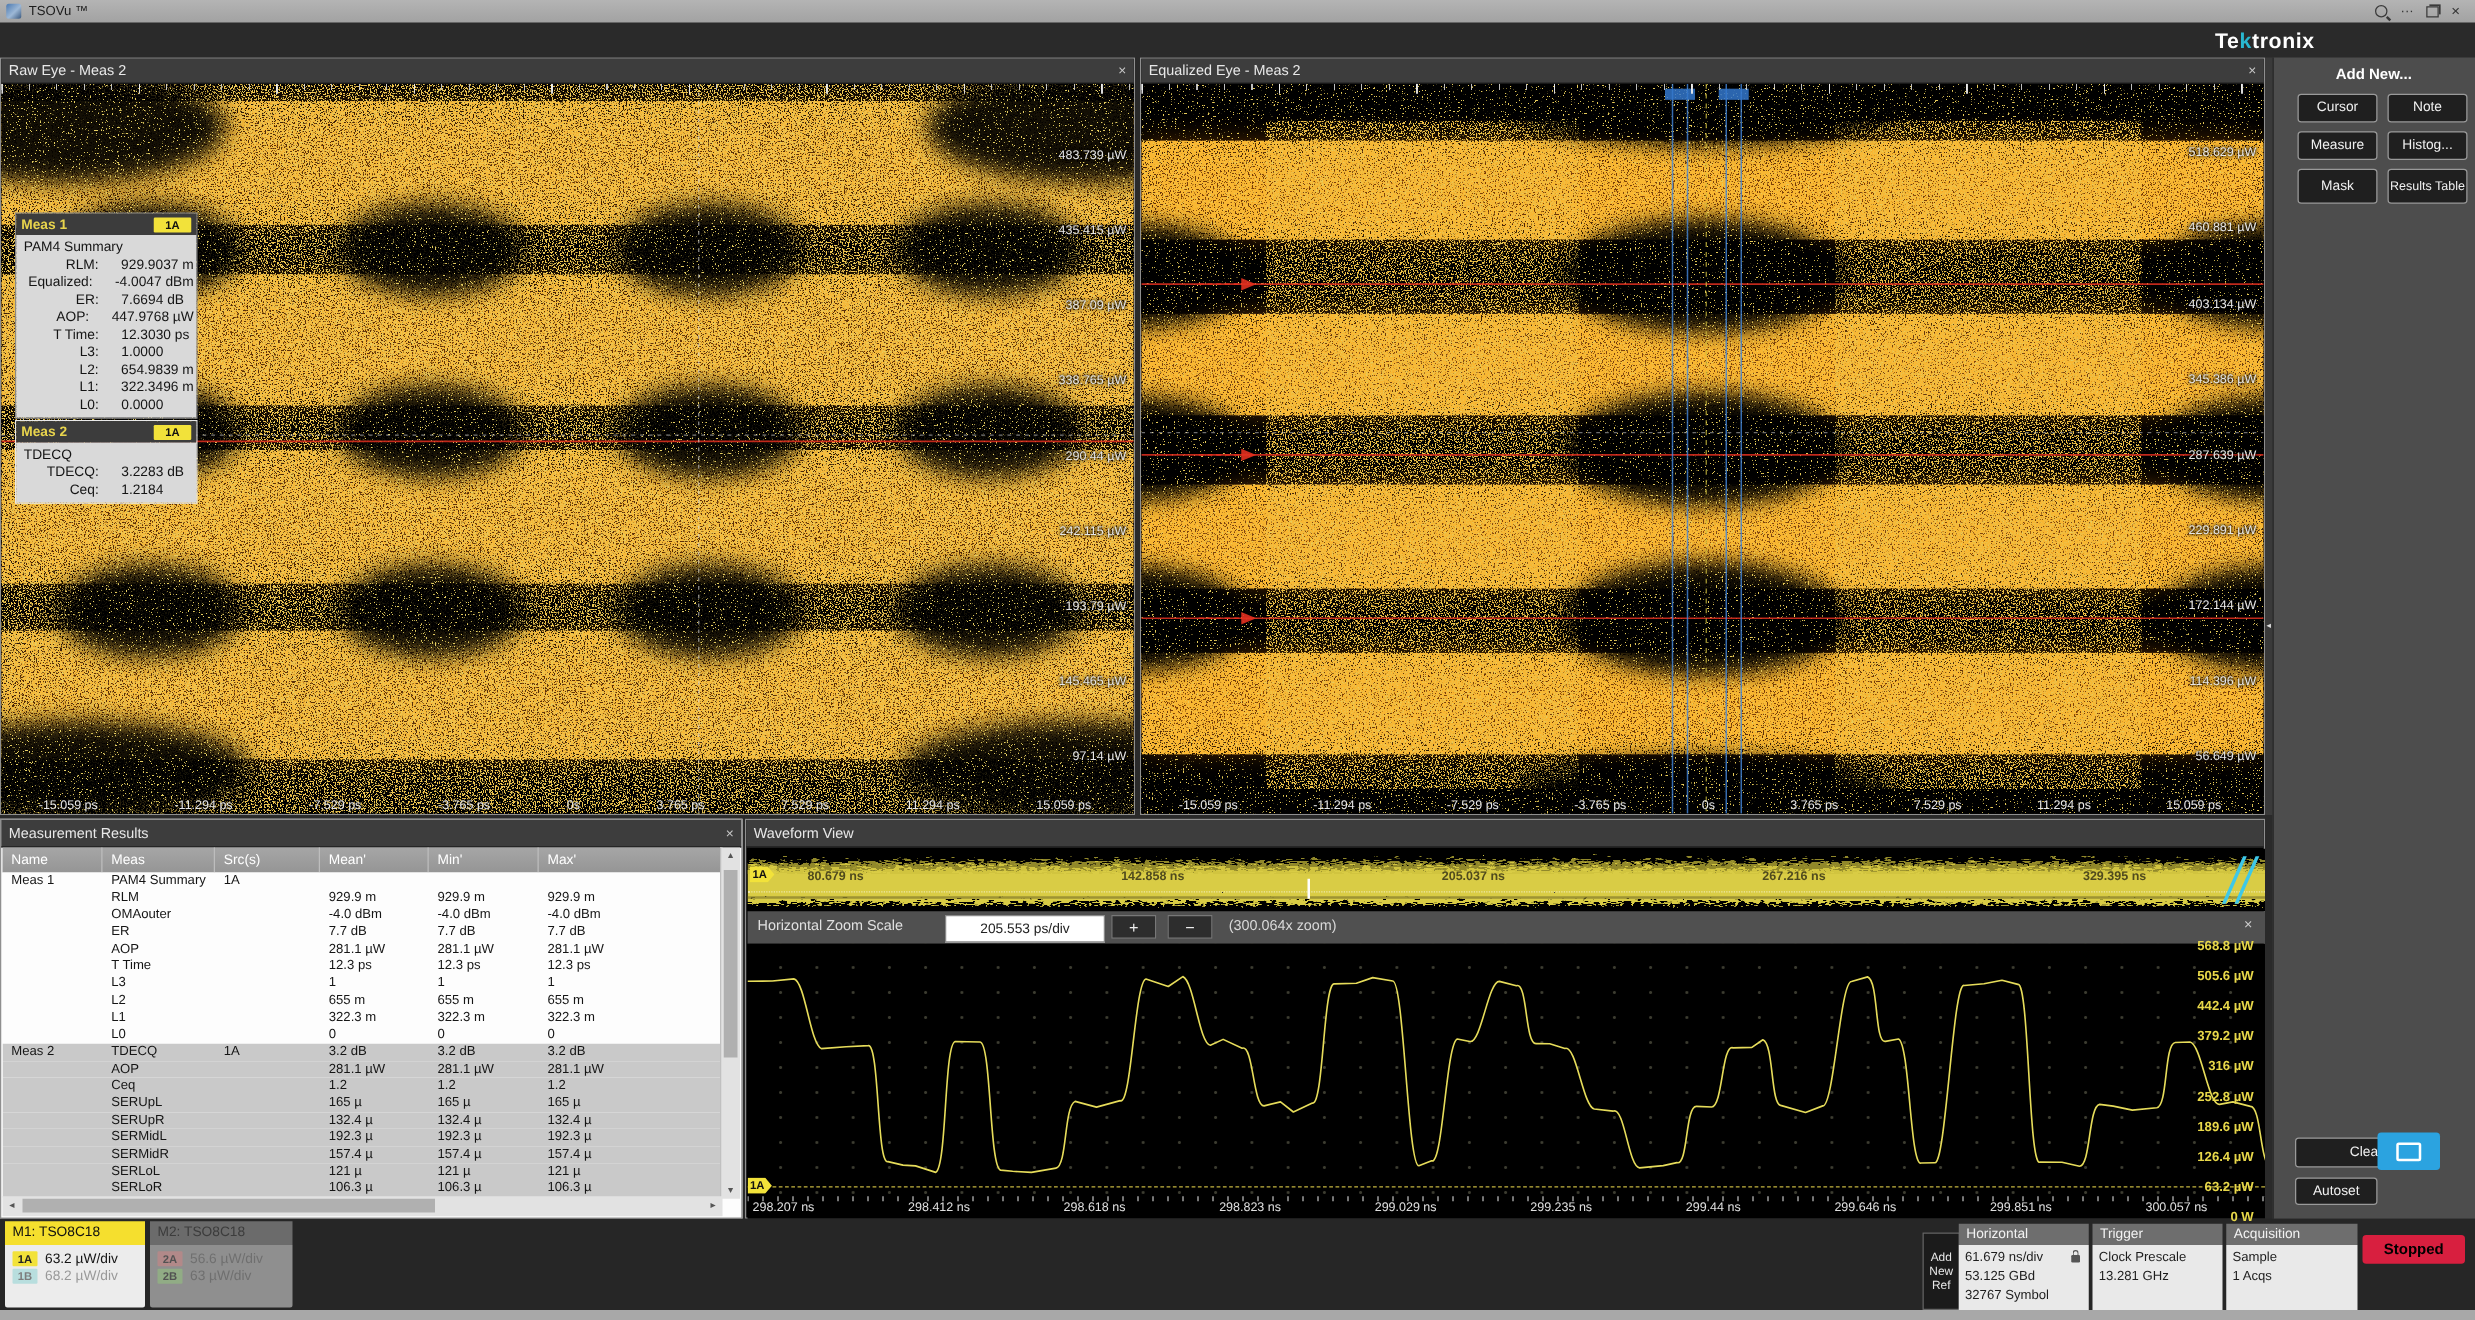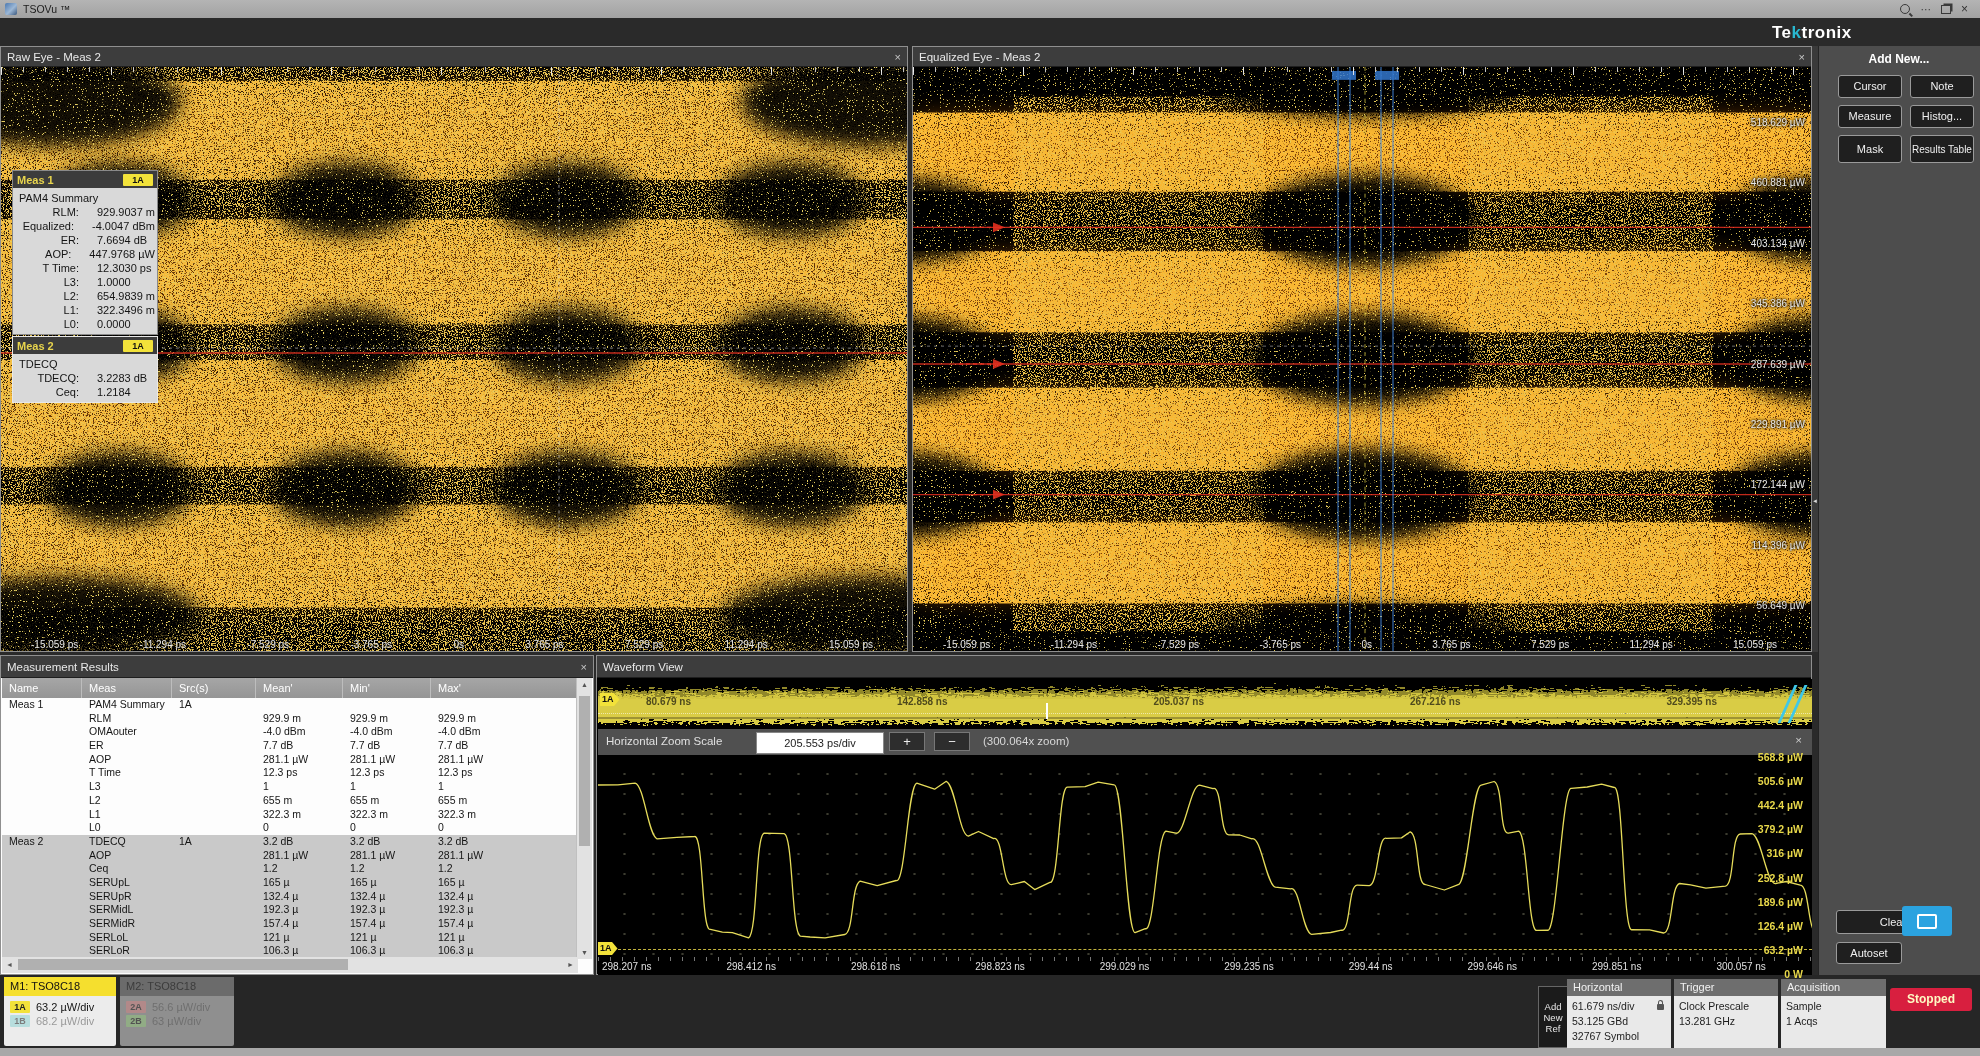--- a/index.html
+++ b/index.html
@@ -89,21 +89,21 @@
 .mbox{position:absolute;top:21px;height:50px;border-radius:0 0 2px 2px;padding-top:3px;box-sizing:border-box;}
 .chrow{display:flex;align-items:center;gap:6px;padding:2px 0 0 6px;font-size:11px;color:#141414;}
 .chrow.dim{opacity:.55;}
 .chrow.dim .ch-label{color:#555;}
 .ch-badge{width:20px;text-align:center;font-size:9px;font-weight:bold;line-height:12px;border-radius:1px;color:#222;}
 .hdrbox{position:absolute;background:#6e6e6e;color:#f2f2f2;font-size:11px;line-height:17px;padding-left:6px;box-sizing:border-box;height:17px;top:4px;}
 .valbox{position:absolute;background:#e9e9e9;color:#1d1d1d;font-size:10.5px;top:21px;height:52px;padding:3px 5px;box-sizing:border-box;line-height:15px;}
 .lock{width:7px;height:6px;background:#555;border-radius:1px;position:absolute;right:7px;top:8px;}
 .lock:before{content:"";position:absolute;left:1px;top:-4px;width:3px;height:4px;border:1px solid #555;border-bottom:none;border-radius:3px 3px 0 0;}
 .stopped{position:absolute;left:1890px;top:13px;width:82px;height:23px;background:#d81f3f;border-radius:3px;
- color:#fef9c3;font-weight:bold;font-size:12px;text-align:center;line-height:23px;}
+ color:#000000;font-weight:bold;font-size:12px;text-align:center;line-height:23px;}
 .addref{position:absolute;left:1538px;top:11px;width:28px;height:60px;background:#1b1b1b;border:1px solid #666;
  color:#e8e8e8;font-size:9.5px;text-align:center;display:flex;flex-direction:column;justify-content:center;line-height:11px;}
 .footer{left:0;top:1048px;width:1980px;height:8px;background:#a8a8a8;}
 .splitter{position:absolute;left:1812px;top:46px;width:6px;height:606px;background:#3a3a3a;}
 .splitarrow{position:absolute;left:1812px;top:498px;color:#ddd;font-size:6px;}
 </style>
 </head>
 <body>
 
 <div id="app">
@@ -181,20 +181,32 @@
           <ellipse cx="60" cy="555" rx="140" ry="40"></ellipse>
             <ellipse cx="860" cy="555" rx="140" ry="40"></ellipse>
         </g>
         <rect x="0" y="0" width="906" height="590" fill="#f80" filter="url(#rw-sparse)"></rect>
         <line x1="0" y1="289" x2="906" y2="289" stroke="#e23020" stroke-width="1.5" opacity="0.85"></line>
         <line x1="558" y1="0" x2="558" y2="590" stroke="#ddd" stroke-width="1" stroke-dasharray="3 4" opacity="0.65"></line>
         <line x1="0" y1="284" x2="906" y2="284" stroke="#ddd" stroke-width="1" stroke-dasharray="3 4" opacity="0.55"></line>
       </svg>
       <div class="ruler"></div>
       <div class="ruler2"></div>
+      <div class="yticks" style="top:52px;bottom:40px;">
+
+      <span>483.739 µW</span>
+          <span>435.415 µW</span>
+          <span>387.09 µW</span>
+          <span>338.765 µW</span>
+          <span>290.44 µW</span>
+          <span>242.115 µW</span>
+          <span>193.79 µW</span>
+          <span>145.465 µW</span>
+          <span>97.14 µW</span>
+        </div>
       <div class="xticks" style="padding:0 34px 0 30px;">
 
       <span>-15.059 ps</span>
           <span>-11.294 ps</span>
           <span>-7.529 ps</span>
           <span>-3.765 ps</span>
           <span>0s</span>
           <span>3.765 ps</span>
           <span>7.529 ps</span>
           <span>11.294 ps</span>

